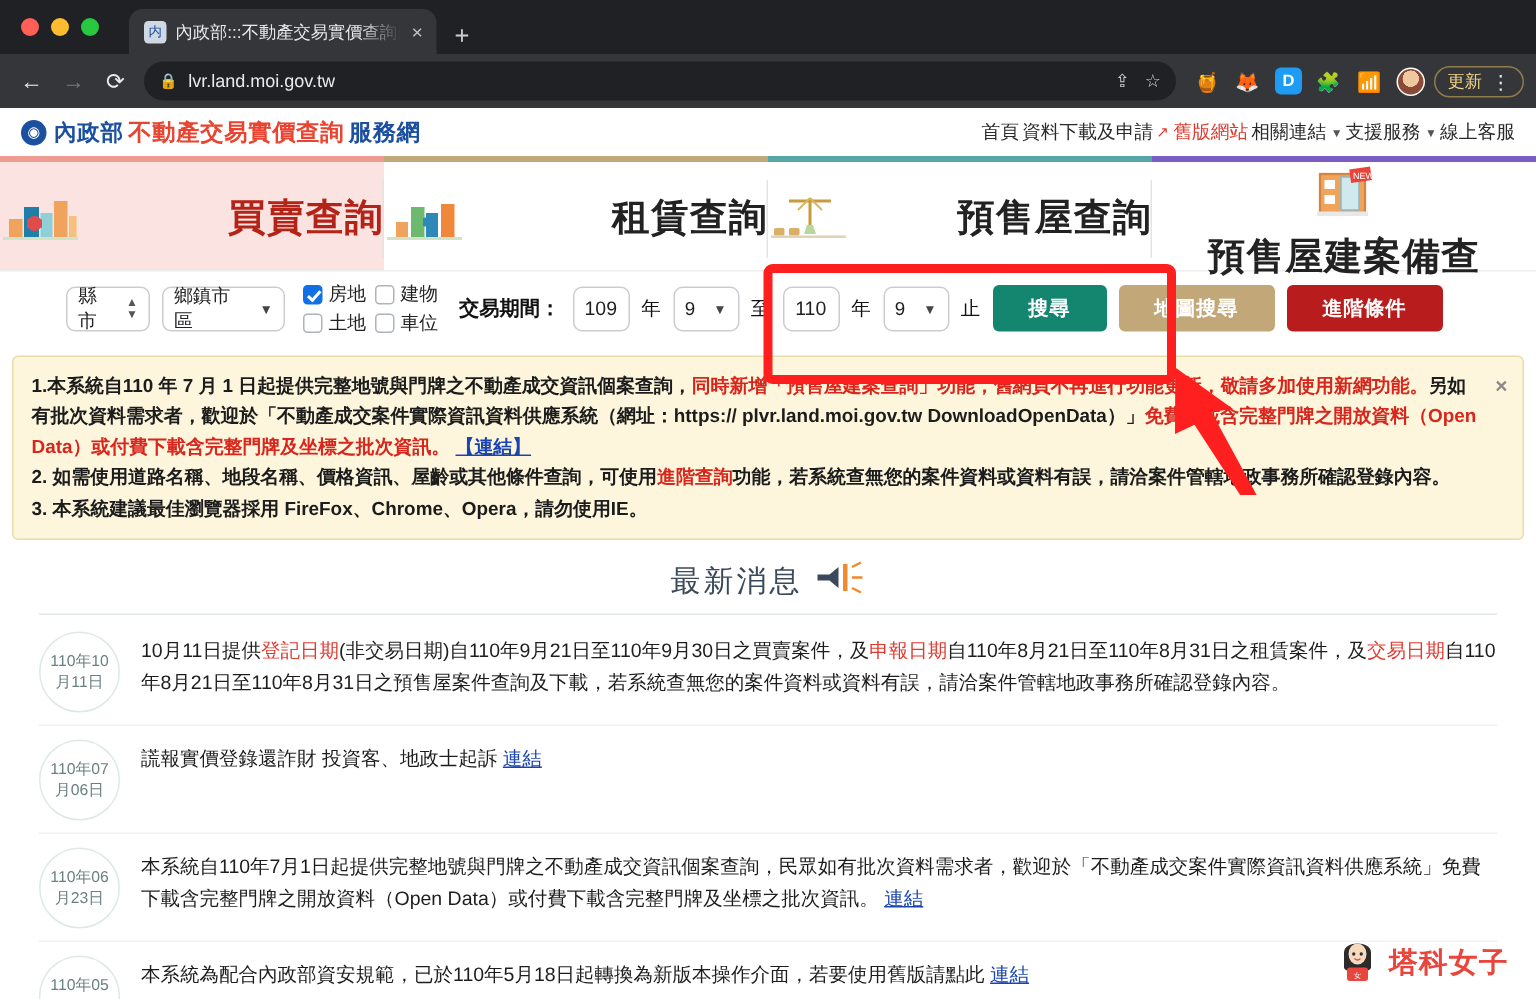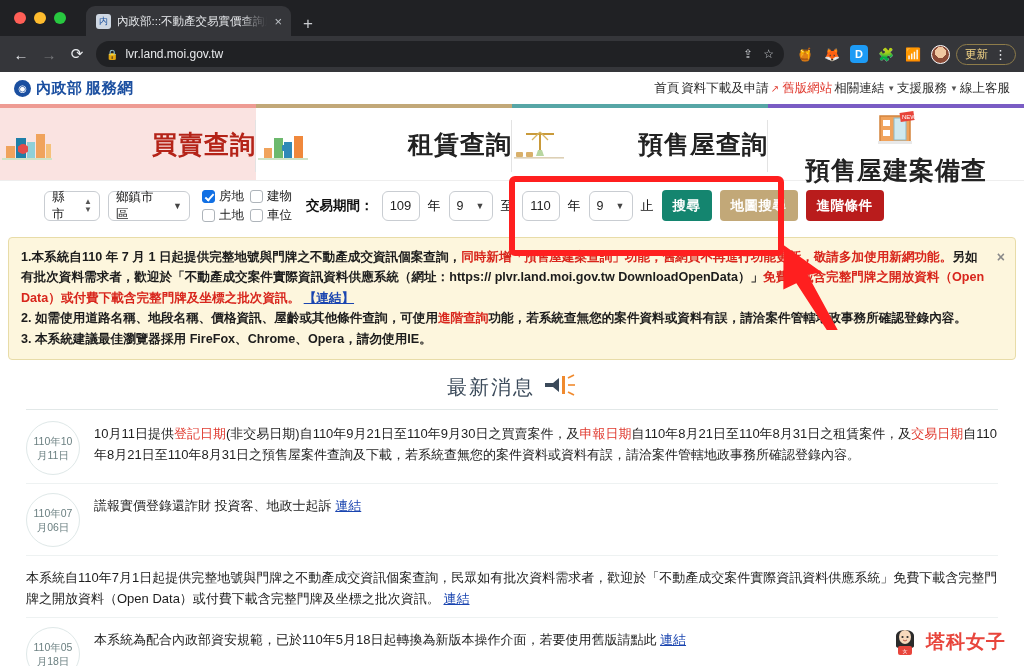--- a/index.html
+++ b/index.html
@@ -146,21 +146,21 @@
   .cb { width:13px;height:13px;border:1px solid #aeb4ba;border-radius:3px;background:#fff;flex:0 0 auto;}
   .cb.on { background:#1170e4; border-color:#1170e4; position:relative;}
   .cb.on::after{content:"";position:absolute;left:4px;top:1px;width:3px;height:7px;border:solid #fff;border-width:0 2px 2px 0;transform:rotate(42deg);}
   .period-label { font-size:13.5px; color:#111; margin-left:6px; font-weight:bold;}
   .yearbox {
     width:38px;height:30px;border:1px solid #c9cdd2;border-radius:6px;background:#fff;
     display:flex;align-items:center;justify-content:center;font-size:13px;color:#222;
   }
   .unit { font-size:13px; color:#111; }
   .btn { height:31px; border-radius:4px; color:#fff; font-size:13.5px; font-weight:bold;
-         display:flex;align-items:center;justify-content:center; padding:0 11px; letter-spacing:0.5px;}
+         display:flex;align-items:center;justify-content:center; padding:0 24px; letter-spacing:0.5px;}
   .btn-search { background:#14856f; }
   .btn-map { background:#c2a878; }
   .btn-adv { background:#b91c1c; }
 
   
   .notice {
     margin: 7px 8px 0 8px; background:#fdf6dd; border:1px solid #e8dca8;
     border-radius:4px; padding: 9px 30px 10px 12px; position:relative;
     font-size:12.6px; line-height:1.62; color:#1c1c1c; font-weight:bold;
   }
@@ -232,20 +232,21 @@
       <span class="kebab">⋮</span>
     </div>
   </div>
 
   <div class="page">
 
     <div class="site-header">
       <div class="logo">
         <span class="logo-mark">◉</span>
         <span class="logo-t1">內政部</span>
+        <span class="logo-t2">不動產交易實價查詢</span>
         <span class="logo-t3">服務網</span>
       </div>
       <div class="topnav">
         <span class="item">
             <span>首頁</span>
           </span>
         <span class="item">
             <span>資料下載及申請</span>
           </span>
         <span class="item legacy">
@@ -426,20 +427,24 @@
 
       <div class="news-item">
         <div class="news-date">
           <span>110年07</span>
           <span>月06日</span>
         </div>
         <div class="news-text"><span>謊報實價登錄還詐財 投資客、地政士起訴 </span><span class="link">連結</span></div>
       </div>
 
       <div class="news-item">
+        <div class="news-date">
+          <span>110年06</span>
+          <span>月23日</span>
+        </div>
         <div class="news-text"><span>本系統自110年7月1日起提供完整地號與門牌之不動產成交資訊個案查詢，民眾如有批次資料需求者，歡迎於「不動產成交案件實際資訊資料供應系統」免費下載含完整門牌之開放資料（Open Data）或付費下載含完整門牌及坐標之批次資訊。 </span><span class="link">連結</span></div>
       </div>
 
       <div class="news-item">
         <div class="news-date">
           <span>110年05</span>
           <span>月18日</span>
         </div>
         <div class="news-text"><span>本系統為配合內政部資安規範，已於110年5月18日起轉換為新版本操作介面，若要使用舊版請點此 </span><span class="link">連結</span></div>
       </div>

